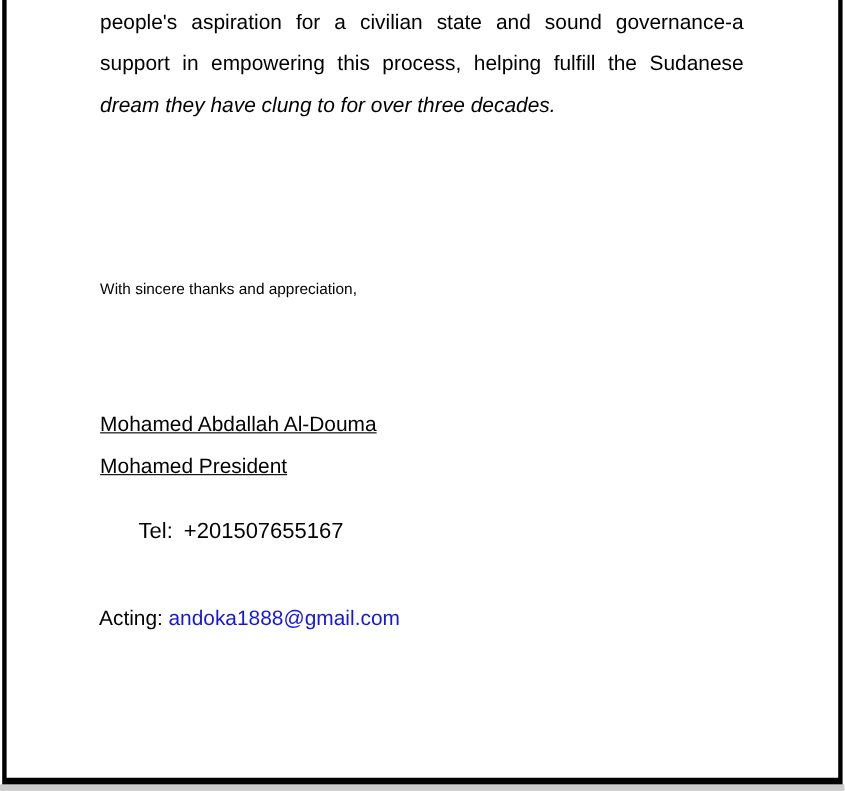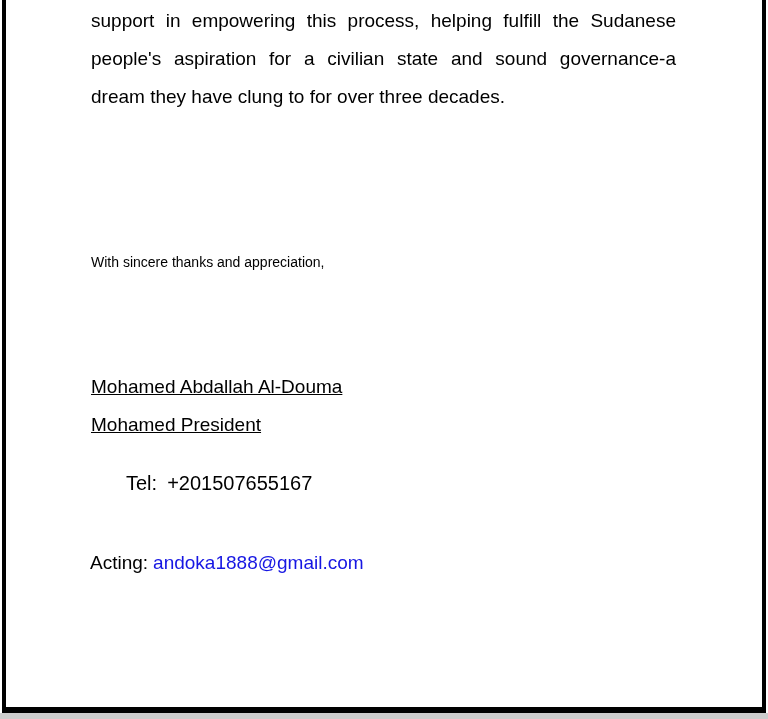--- a/index.html
+++ b/index.html
@@ -52,20 +52,21 @@
     font-size: 19px;
     line-height: 38px;
   }
   .jline {
     text-align: justify;
     text-align-last: justify;
   }
   .jline.last {
     text-align: left;
     text-align-last: left;
+    font-style: italic;
   }
   .closing-line {
     position: absolute;
     left: 91px;
     top: 243px;
     width: 585px;
     font-size: 14px;
     line-height: 38px;
   }
   .signature-block {
@@ -104,22 +105,22 @@
 <body>
 
 <div class="screen">
 
   <div class="page-frame"></div>
   <div class="page-gap"></div>
 
   <div class="content">
 
     <div class="body-paragraph">
+      <div class="jline">people's aspiration for a civilian state and sound governance-a</div>
       <div class="jline">support in empowering this process, helping fulfill the Sudanese</div>
-      <div class="jline">people's aspiration for a civilian state and sound governance-a</div>
       <div class="jline last">dream they have clung to for over three decades.</div>
     </div>
 
     <div class="closing-line">With sincere thanks and appreciation,</div>
 
     <div class="signature-block">
       <div>Mohamed Abdallah Al-Douma</div>
       <div>Mohamed President</div>
     </div>
 

